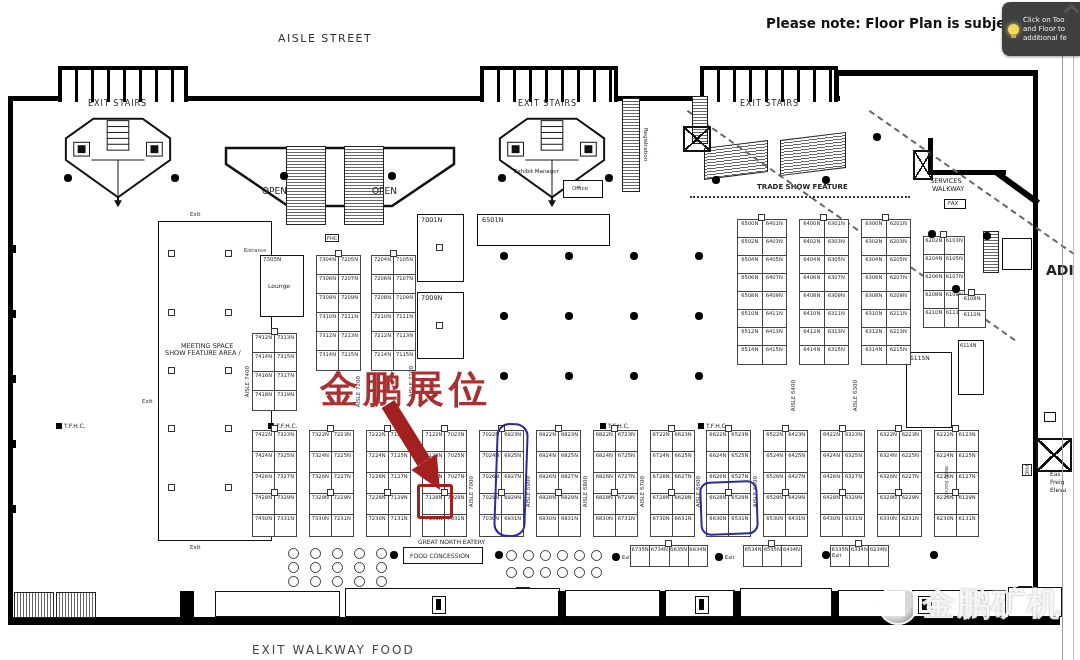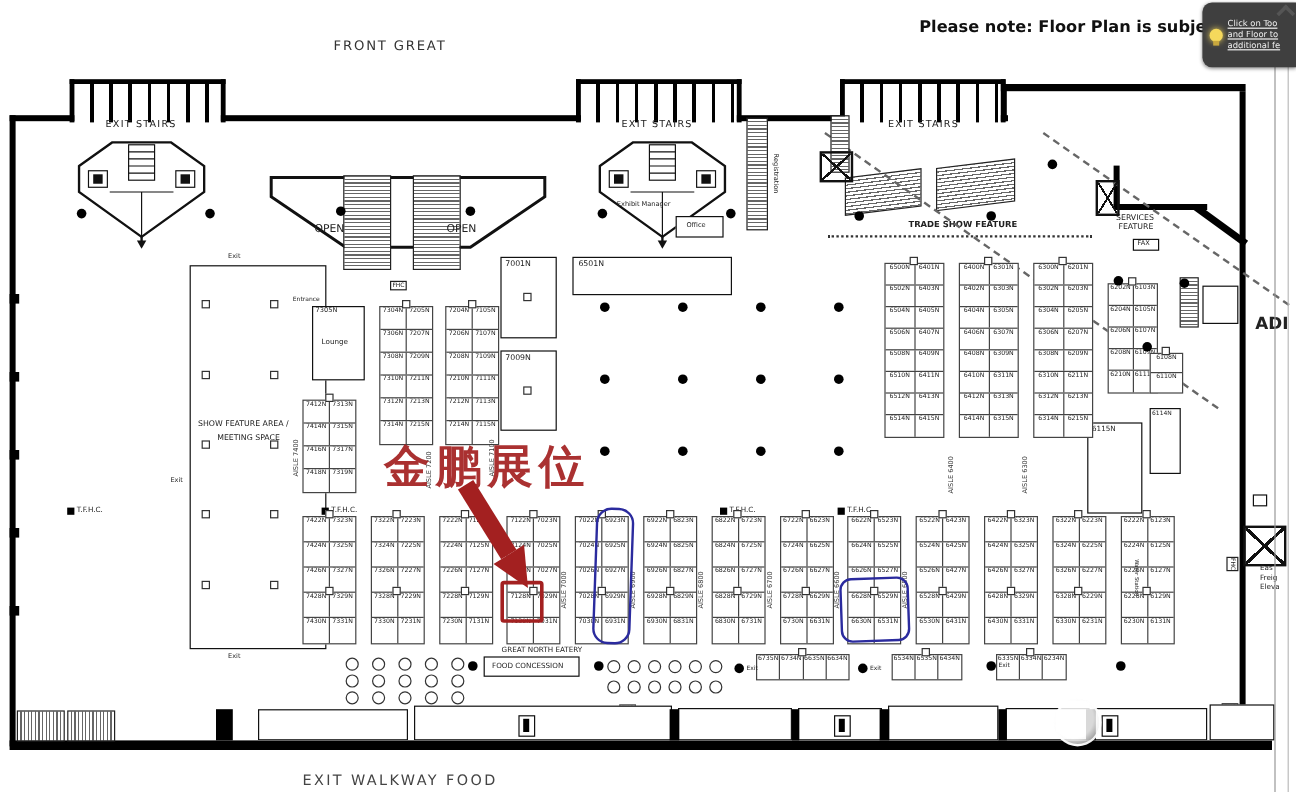--- a/index.html
+++ b/index.html
@@ -36,21 +36,21 @@
   #red-text{position:absolute;left:320px;top:364px;font-family:"DejaVu Serif","Liberation Serif",serif;
         font-weight:bold;font-size:38px;letter-spacing:5px;opacity:.92;}
   #watermark{position:absolute;left:878px;top:582px;display:flex;align-items:center;
         color:rgba(255,255,255,.88);text-shadow:0 0 2px rgba(120,120,120,.7);
         font-weight:bold;font-size:33px;letter-spacing:2px;pointer-events:none;}
   #wm-logo{width:36px;height:36px;border-radius:50%;border:2px solid rgba(255,255,255,.85);
         background:radial-gradient(circle at 40% 40%,rgba(255,255,255,.85) 55%,rgba(200,200,200,.5));margin-right:4px;}
   #please-note{position:absolute;left:766px;top:15px;font-size:13.5px;font-weight:bold;color:#111;}
   #tooltip{position:absolute;left:1002px;top:2px;width:78px;height:54px;background:#3f3f3f;
         border-radius:8px 0 0 8px;display:flex;align-items:center;box-shadow:0 1px 3px rgba(0,0,0,.4);}
-  #tooltip .txt{font-size:7px;line-height:9px;color:#f0f0f0;text-decoration:underline;}
+  #tooltip .txt{font-size:7px;line-height:9px;color:#f0f0f0;}
   #bulb{width:11px;height:11px;border-radius:50%;background:#f5d95c;box-shadow:0 0 5px #f5d95c;
         margin:0 4px 0 6px;position:relative;flex:none;}
   #bulb::after{content:"";position:absolute;left:3px;top:10px;width:5px;height:4px;background:#c9a83e;}
   #caret{position:absolute;left:1066px;top:6px;width:8px;height:8px;border-left:3px solid #555;
         border-top:3px solid #555;transform:rotate(45deg);}
   .vline{position:absolute;width:1px;background:#999;}
   .scallop{position:absolute;border-bottom:2px dotted #333;}
   .dash{position:absolute;border-top:2px dashed #666;transform-origin:left top;}
 </style>
 </head>
@@ -122,36 +122,36 @@
       <div class="scallop" style="left: 690px; top: 186px; width: 220px; height: 10px;"></div>
       <div class="dash" style="left: 688px; top: 110px; width: 400px; height: 0px; transform: rotate(35deg);"></div>
       <div class="dash" style="left: 870px; top: 110px; width: 250px; height: 0px; transform: rotate(35deg);"></div>
       <div class="hatchH" style="left: 622px; top: 98px; width: 16px; height: 92px;"></div>
       <div class="lbl" style="left: 643px; top: 128px; font-size: 5.5px; writing-mode: vertical-rl;">Registration</div>
       <div class="lbl" style="left: 514px; top: 168px; font-size: 5.5px;">Exhibit Manager</div>
       <div class="room" style="left: 563px; top: 180px; width: 40px; height: 18px;"></div>
       <div class="lbl" style="left: 572px; top: 185px; font-size: 5.5px;">Office</div>
       <div class="hatchH" style="left: 692px; top: 96px; width: 14px; height: 46px;"></div>
       <div class="lbl" style="left: 930px; top: 177px; font-size: 6.5px;">SERVICES</div>
-      <div class="lbl" style="left: 932px; top: 185px; font-size: 6.5px;">FEATURE</div>
+      <div class="lbl" style="left: 932px; top: 185px; font-size: 6.5px;">WALKWAY</div>
       <div class="room" style="left: 944px; top: 199px; width: 22px; height: 10px;"></div>
       <div class="lbl" style="left: 948px; top: 200px; font-size: 5.5px;">FAX</div>
       <div class="hatchH" style="left: 983px; top: 231px; width: 14px; height: 40px;"></div>
       <div class="room" style="left: 1002px; top: 238px; width: 30px; height: 32px;"></div>
       <div class="xbox" style="left: 683px; top: 126px; width: 24px; height: 22px;"></div>
       <div class="xbox" style="left: 913px; top: 150px; width: 16px; height: 26px;"></div>
       <div class="xbox" style="left: 1036px; top: 438px; width: 32px; height: 30px;"></div>
       <div class="room" style="left: 1044px; top: 412px; width: 12px; height: 10px;"></div>
       <div class="lbl" style="left: 1050px; top: 470px; font-size: 6px;">Eas</div>
       <div class="lbl" style="left: 1050px; top: 478px; font-size: 6px;">Freig</div>
       <div class="lbl" style="left: 1050px; top: 486px; font-size: 6px;">Eleva</div>
       <div class="lbl" style="left: 1046px; top: 262px; font-size: 14px; font-weight: bold; color: rgb(34, 34, 34);">ADI</div>
       <div class="room" style="left: 158px; top: 221px; width: 114px; height: 320px;"></div>
       <div class="lbl" style="left: 165px; top: 349px; font-size: 6.5px;">SHOW FEATURE AREA /</div>
-      <div class="lbl" style="left: 181px; top: 361px; font-size: 6.5px;">MEETING SPACE</div>
+      <div class="lbl" style="left: 181px; top: 342px; font-size: 6.5px;">MEETING SPACE</div>
       <div class="sq" style="left: 168px; top: 250px;"></div>
       <div class="sq" style="left: 168px; top: 309px;"></div>
       <div class="sq" style="left: 168px; top: 367px;"></div>
       <div class="sq" style="left: 168px; top: 425px;"></div>
       <div class="sq" style="left: 168px; top: 484px;"></div>
       <div class="sq" style="left: 225px; top: 250px;"></div>
       <div class="sq" style="left: 225px; top: 309px;"></div>
       <div class="sq" style="left: 225px; top: 367px;"></div>
       <div class="sq" style="left: 225px; top: 425px;"></div>
       <div class="sq" style="left: 225px; top: 484px;"></div>
@@ -830,34 +830,35 @@
       <div class="wall" style="left: 733px; top: 591px; width: 8px; height: 26px;"></div>
       <div class="wall" style="left: 832px; top: 591px; width: 7px; height: 26px;"></div>
       <div class="wall" style="left: 905px; top: 591px; width: 8px; height: 26px;"></div>
       <div class="hatchV" style="left: 14px; top: 592px; width: 38px; height: 24px;"></div>
       <div class="hatchV" style="left: 56px; top: 592px; width: 38px; height: 24px;"></div>
       <div class="person" style="left: 432px; top: 596px; width: 12px; height: 16px;"></div>
       <div class="person" style="left: 695px; top: 596px; width: 12px; height: 16px;"></div>
       <div class="person" style="left: 918px; top: 596px; width: 12px; height: 16px;"></div>
     </div>
 
-  <div class="lbl" id="front-street" style="left:278px;top:32px;font-size:11px;letter-spacing:1.5px;color:#333;">FRONT GREAT</div>
+  <div class="lbl" id="front-street" style="left:278px;top:32px;font-size:11px;letter-spacing:1.5px;color:#333;">AISLE STREET</div>
   <div class="lbl" style="left:252px;top:643px;font-size:12px;letter-spacing:2px;color:#444;">EXIT WALKWAY FOOD</div>
 
   <svg width="1080" height="660" style="position:absolute;left:0;top:0;pointer-events:none;">
     <line id="arrow-shaft" x1="388" y1="404" x2="424" y2="462" stroke-width="15" stroke="#a32020"></line>
     <polygon id="arrow-head" points="440,490 436.7,454 411.3,470" fill="#a32020"></polygon>
   </svg>
   <div id="red-box" style="position:absolute;left:417px;top:484px;width:30px;height:29px;border:3px solid #a32020;border-radius:3px;"></div>
   <div id="blue-oval-1" style="position:absolute;left:495px;top:423px;width:28px;height:110px;border:2.5px solid #2b2b9e;border-radius:13px;transform:rotate(2deg);"></div>
   <div id="blue-oval-2" style="position:absolute;left:700px;top:481px;width:54px;height:50px;border:2.5px solid #2b2b9e;border-radius:10px;transform:rotate(-2deg);"></div>
   <div id="red-text" style="color: rgb(163, 32, 32);">金鹏展位</div>
 
   <div id="watermark">
     <div id="wm-logo"></div>
+    <span>金鹏矿机</span>
   </div>
 
   <div id="please-note">Please note: Floor Plan is subject to</div>
   <div class="vline" style="left:1062px;top:14px;height:646px;"></div>
   <div class="vline" style="left:1073px;top:14px;height:646px;background:#bbb;"></div>
   <div id="tooltip">
     <div id="bulb"></div>
     <div class="txt">
       <div>Click on Too</div>
       <div>and Floor to</div>

